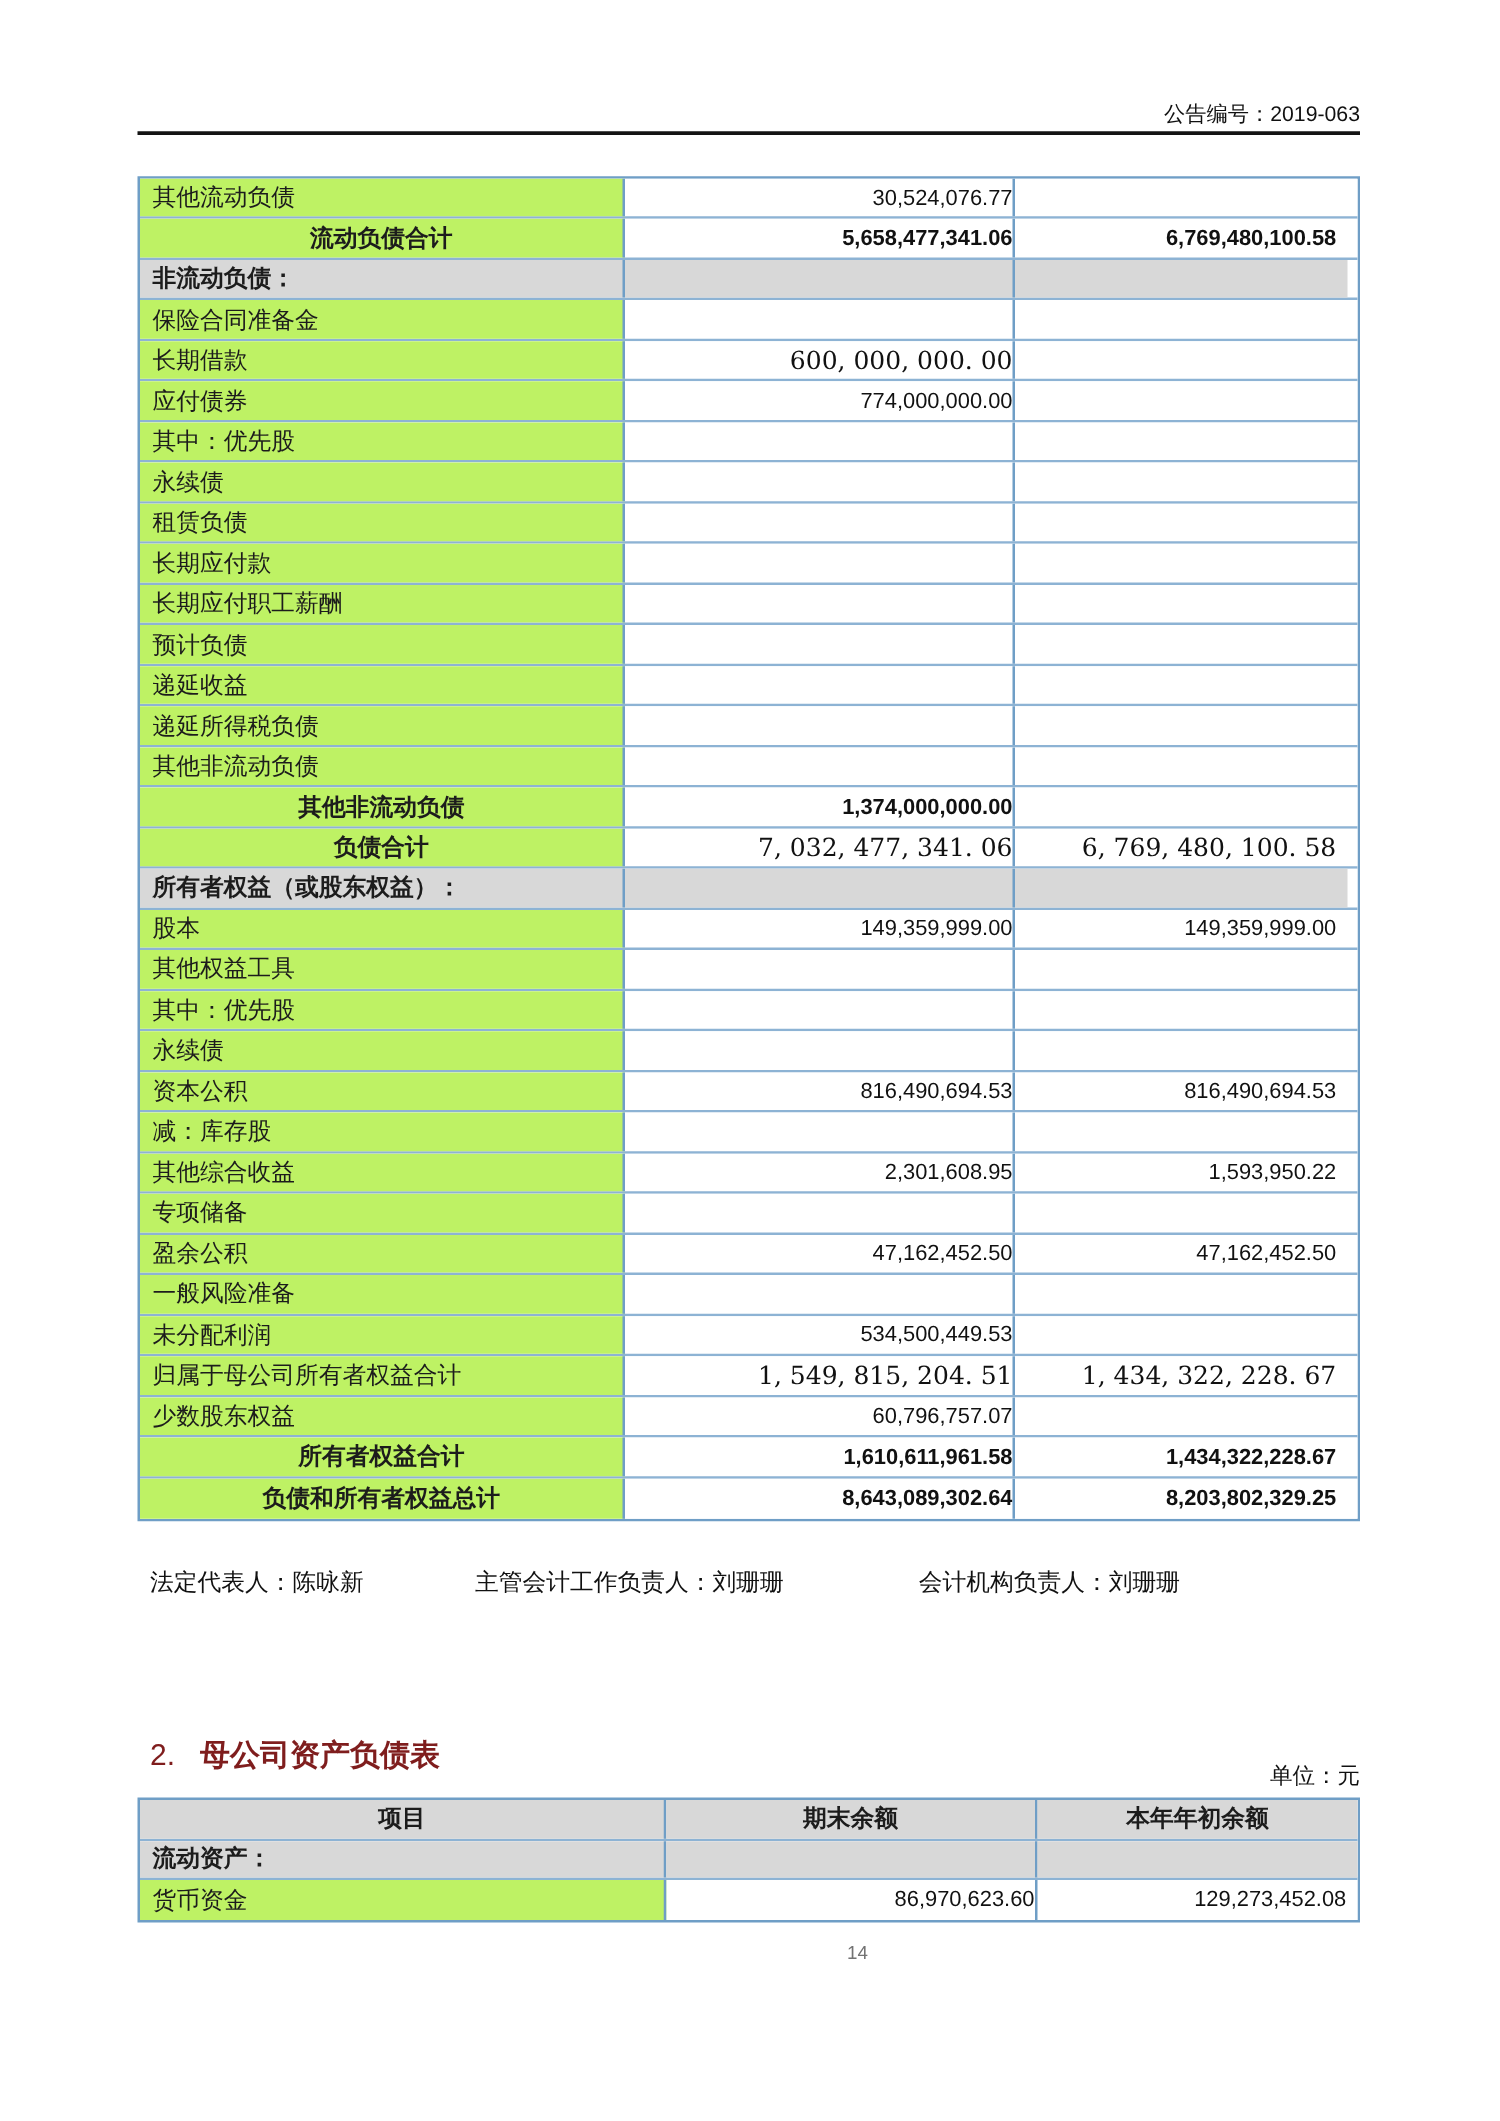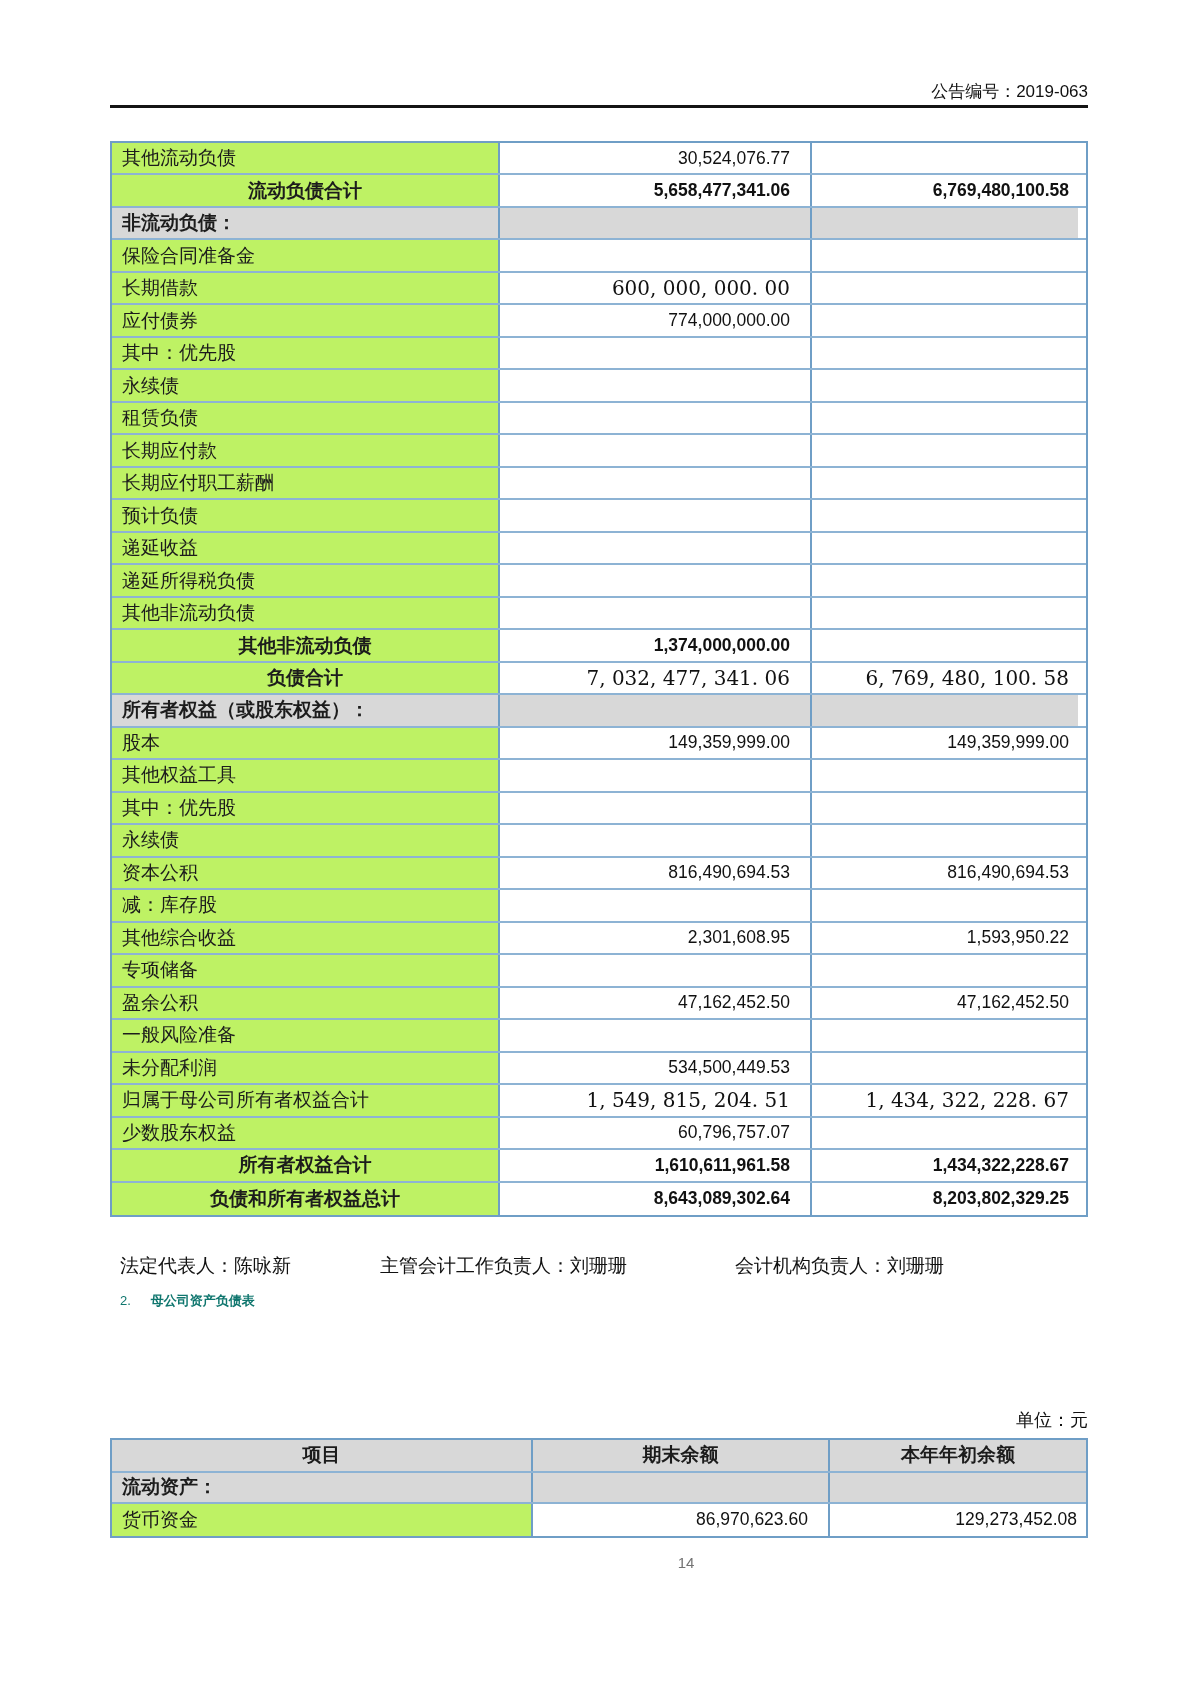--- a/index.html
+++ b/index.html
@@ -9,21 +9,21 @@
   
   .notice{position:absolute;top:80px;right:112px;font-size:17px;color:#111;}
   .hrule{position:absolute;top:105px;left:110px;width:978px;height:0;border-top:3.5px solid #141414;}
 
   
   .t{position:absolute;left:110px;width:978px;border:2px solid #6f9ec6;box-sizing:border-box;background:#fff;}
   .tr{display:flex;height:32.49px;box-sizing:border-box;background:#fff;border-bottom:2px solid #8db3d4;}
   .t .tr:last-child{border-bottom:none;}
   .td{box-sizing:border-box;height:100%;display:flex;align-items:center;overflow:hidden;white-space:nowrap;}
   .c1{width:388px;background:#bef264;padding-left:10px;border-right:2px solid #6f9ec6;font-size:19px;}
-  .c2{width:312px;justify-content:flex-end;padding-right:20px;border-right:2px solid #6f9ec6;}
+  .c2{width:312px;justify-content:flex-end;padding-right:0;border-right:2px solid #6f9ec6;}
   .c3{width:266px;justify-content:flex-end;padding-right:9px;}
   .num{font-size:17.5px;color:#111;}
 
   .tr.section .td{background:#d8d8d8;}
   .tr.section .c1{font-weight:700;}
   .tr.total .c1{justify-content:center;padding-left:0;font-weight:700;}
   .tr.total .num{font-weight:700;}
   .tr.serif .num{font-family:"DejaVu Serif","Liberation Serif",serif;font-weight:400;font-size:20px;}
   .td.indent{}
 
@@ -31,21 +31,21 @@
   .t1{top:141px;}
 
   
   .sig{position:absolute;top:1253px;left:0;width:1200px;height:24px;font-size:19px;color:#111;}
   .sig span{position:absolute;white-space:nowrap;}
   .sig .s1{left:120px;}
   .sig .s2{left:380px;}
   .sig .s3{left:735px;}
 
   
-  .heading{position:absolute;top:1292px;left:120px;font-size:13px;color:#0f766e;}
+  .heading{position:absolute;top:1388px;left:120px;font-size:24px;color:#7f1d1d;}
   .heading .no{font-weight:400;}
   .heading .tt{font-weight:700;margin-left:20px;}
 
   
   .unit{position:absolute;top:1408px;right:112px;font-size:18px;color:#111;}
 
   
   .t2{top:1438px;}
   .t2 .tr{height:31.5px;}
   .t2 .tr.thead{height:32.5px;}

